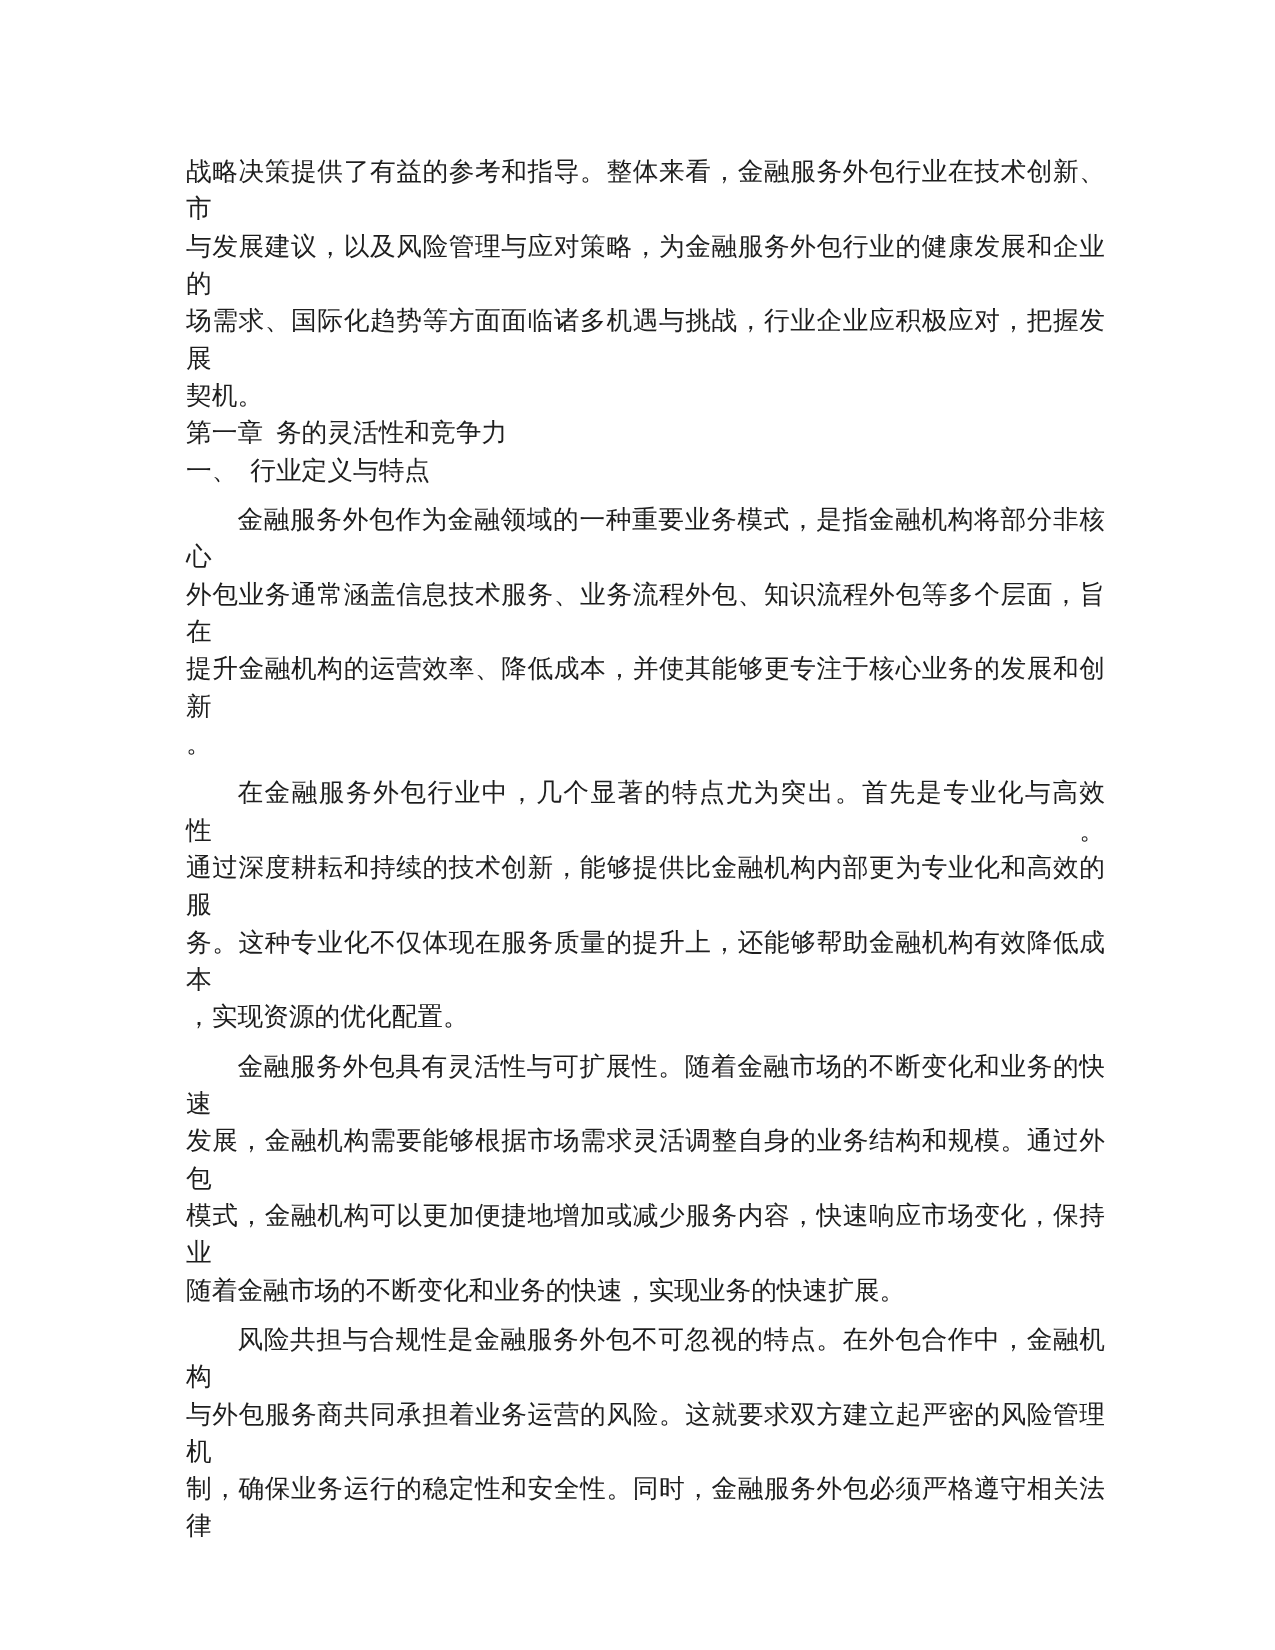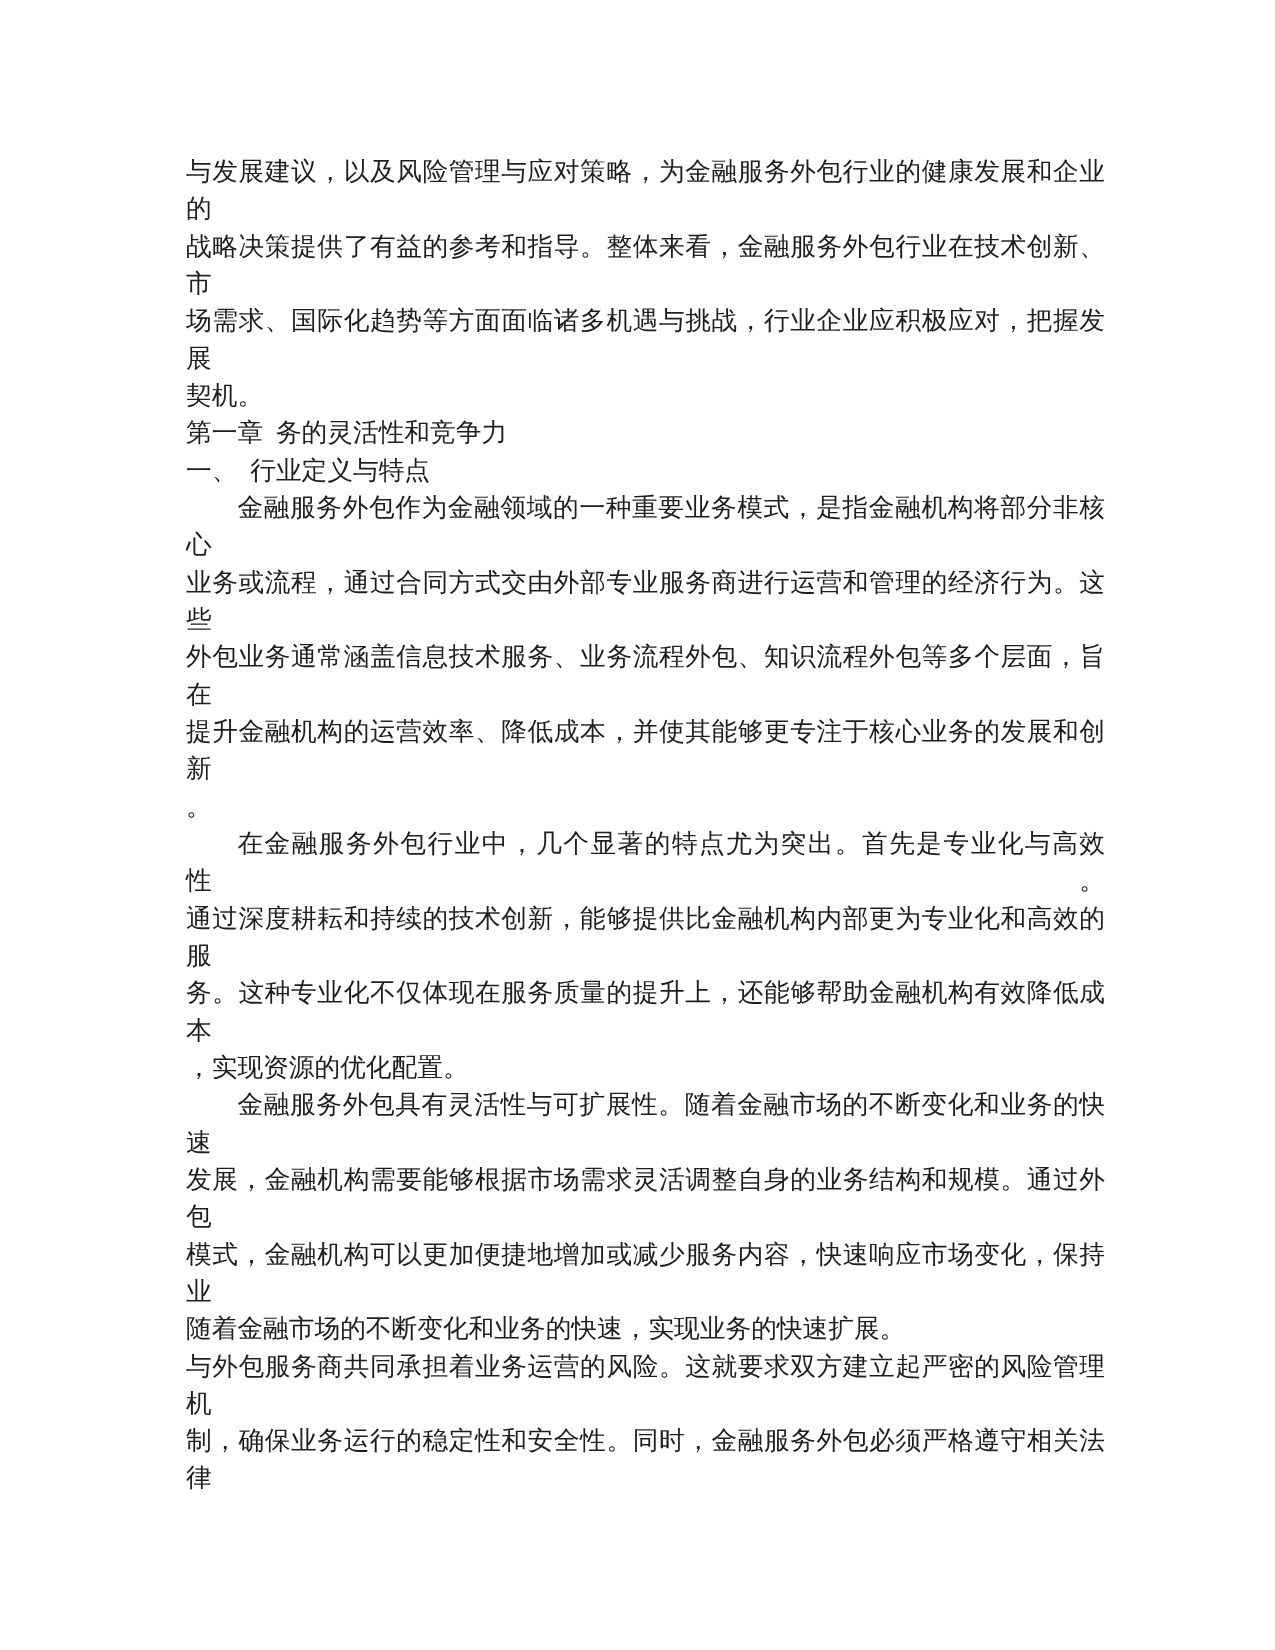--- a/index.html
+++ b/index.html
@@ -23,47 +23,48 @@
     font-size: 25.7px;
     line-height: 37.33px;
     color: #1e1e1e;
   }
   .line {
     white-space: pre-wrap;
     min-height: 37.33px;
   }
   .line.indent {
     text-indent: 51.4px;
+    margin-top: 12px;
   }
   .line.justify {
     text-align: justify;
     text-align-last: justify;
     text-justify: inter-character;
   }
 </style>
 </head>
 <body>
 
 <div class="page" style="background: rgb(255, 255, 255);">
   <div class="content" id="document-text-block" style="color: rgb(30, 30, 30);">
+      <div class="line justify">战略决策提供了有益的参考和指导。整体来看，金融服务外包行业在技术创新、市</div>
       <div class="line justify">与发展建议，以及风险管理与应对策略，为金融服务外包行业的健康发展和企业的</div>
-      <div class="line justify">战略决策提供了有益的参考和指导。整体来看，金融服务外包行业在技术创新、市</div>
       <div class="line justify">场需求、国际化趋势等方面面临诸多机遇与挑战，行业企业应积极应对，把握发展</div>
       <div class="line">契机。</div>
       <div class="line">第一章 务的灵活性和竞争力</div>
       <div class="line">一、 行业定义与特点</div>
       <div class="line indent justify">金融服务外包作为金融领域的一种重要业务模式，是指金融机构将部分非核心</div>
-      <div class="line justify">业务或流程，通过合同方式交由外部专业服务商进行运营和管理的经济行为。这些</div>
       <div class="line justify">外包业务通常涵盖信息技术服务、业务流程外包、知识流程外包等多个层面，旨在</div>
       <div class="line justify">提升金融机构的运营效率、降低成本，并使其能够更专注于核心业务的发展和创新</div>
       <div class="line">。</div>
       <div class="line indent justify">在金融服务外包行业中，几个显著的特点尤为突出。首先是专业化与高效性。</div>
       <div class="line justify">通过深度耕耘和持续的技术创新，能够提供比金融机构内部更为专业化和高效的服</div>
       <div class="line justify">务。这种专业化不仅体现在服务质量的提升上，还能够帮助金融机构有效降低成本</div>
       <div class="line">，实现资源的优化配置。</div>
       <div class="line indent justify">金融服务外包具有灵活性与可扩展性。随着金融市场的不断变化和业务的快速</div>
       <div class="line justify">发展，金融机构需要能够根据市场需求灵活调整自身的业务结构和规模。通过外包</div>
       <div class="line justify">模式，金融机构可以更加便捷地增加或减少服务内容，快速响应市场变化，保持业</div>
       <div class="line">随着金融市场的不断变化和业务的快速，实现业务的快速扩展。</div>
+      <div class="line indent justify">风险共担与合规性是金融服务外包不可忽视的特点。在外包合作中，金融机构</div>
       <div class="line justify">与外包服务商共同承担着业务运营的风险。这就要求双方建立起严密的风险管理机</div>
       <div class="line justify">制，确保业务运行的稳定性和安全性。同时，金融服务外包必须严格遵守相关法律</div>
     </div>
 </div>
 
 </body></html>

